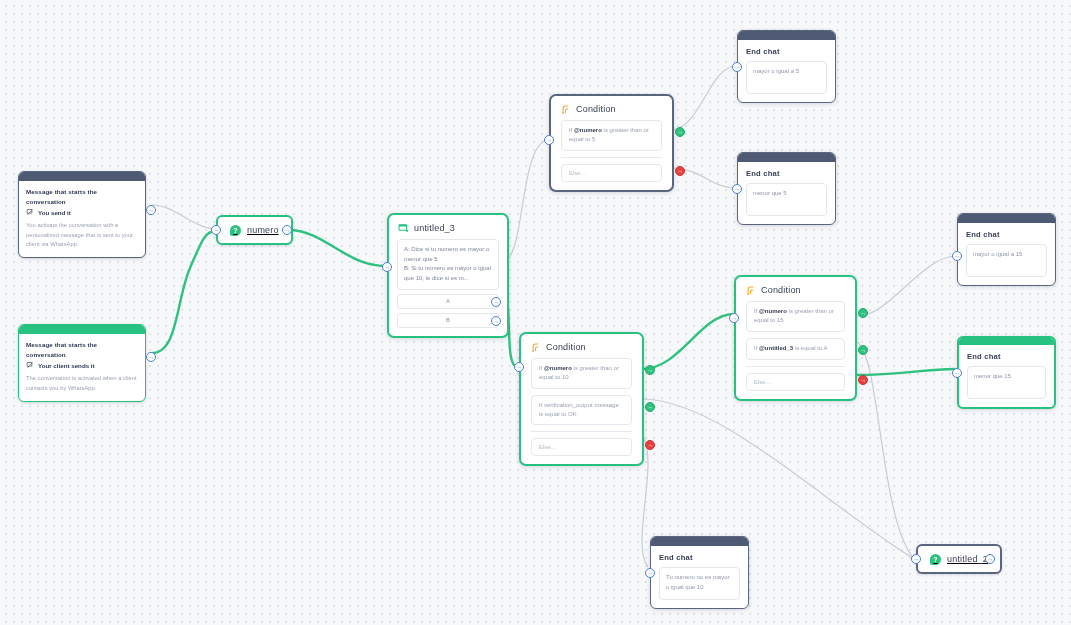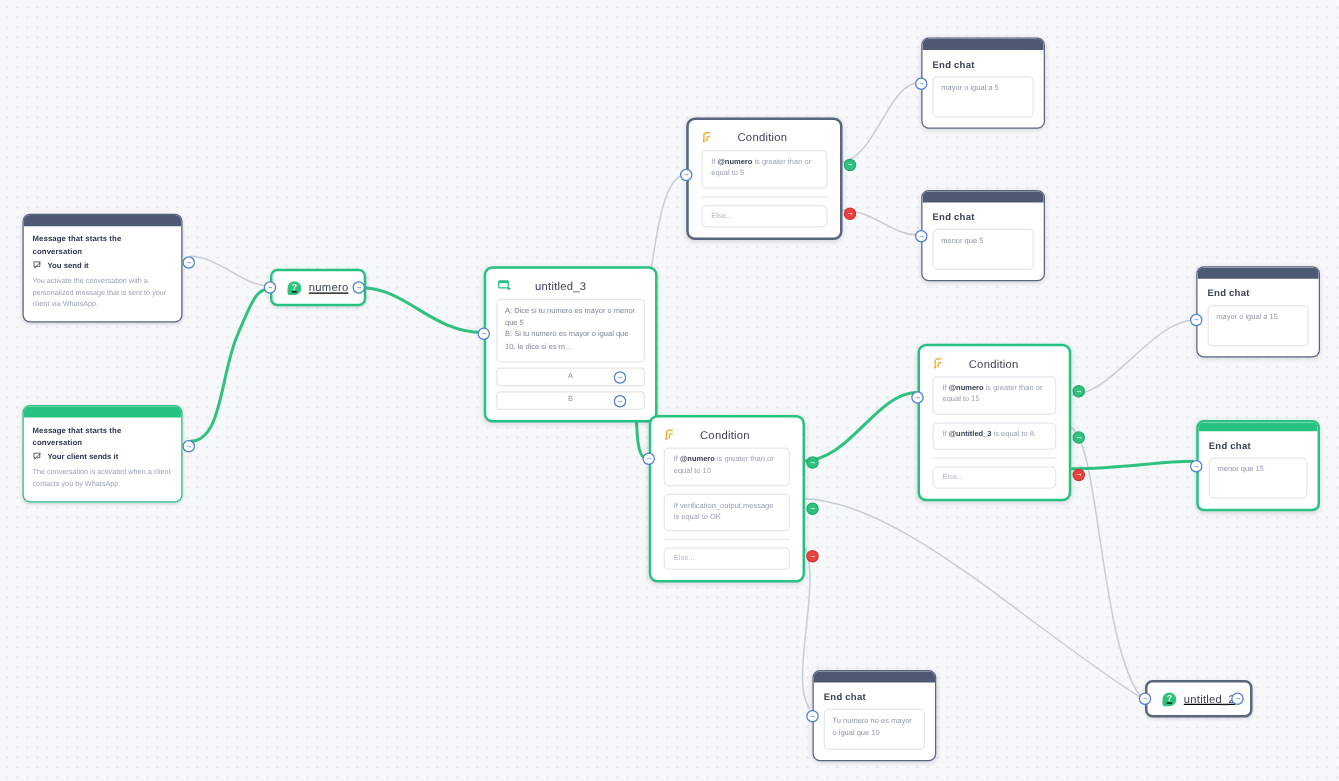--- a/index.html
+++ b/index.html
@@ -70,21 +70,21 @@
 
   
   .card {
     background: #ffffff;
     border-radius: 7px;
     box-shadow: 0 1px 4px rgba(30,40,70,.16);
   }
   .card.green { border: 2px solid #27c281; }
   .card.navy  { border: 2px solid #5a6580; }
   .card-head {
-    display: flex; align-items: center; gap: 19px;
+    display: flex; align-items: flex-start; gap: 5px;
     padding: 8px 9px 5px 9px;
   }
   .card-title { font-size: 9px; color: #3a4157; font-weight: normal; letter-spacing: .2px; }
 
   .msg-box {
     margin: 0 8px;
     border: 1px solid #e3e6ed; border-radius: 4px;
     padding: 5px 6px;
     font-size: 6px; color: #7c8598; line-height: 1.62;
   }
@@ -238,21 +238,21 @@
     </div>
     <div class="port blue" style="left:-5px; top:10px;">
         <span class="arw">→</span>
       </div>
     <div class="port blue" style="left:66px; top:10px;">
         <span class="arw">→</span>
       </div>
   </div>
 
   <div class="node" style="left:387px; top:213px;">
-    <div class="card green" style="width:139px;">
+    <div class="card green" style="width:122px;">
       <div class="card-head">
         <span class="ico">
           <svg width="11" height="11" viewBox="0 0 16 16">
               <rect x="1.5" y="2.5" width="11" height="8" rx="1" fill="none" stroke="#27c281" stroke-width="1.5"></rect>
               <rect x="1.5" y="2.5" width="11" height="2.6" fill="#27c281"></rect>
               <path d="M11.5 11.5h3.5M13.25 9.75v3.5" stroke="#27c281" stroke-width="1.3"></path>
             </svg>
         </span>
         <span class="card-title">untitled_3</span>
       </div>

